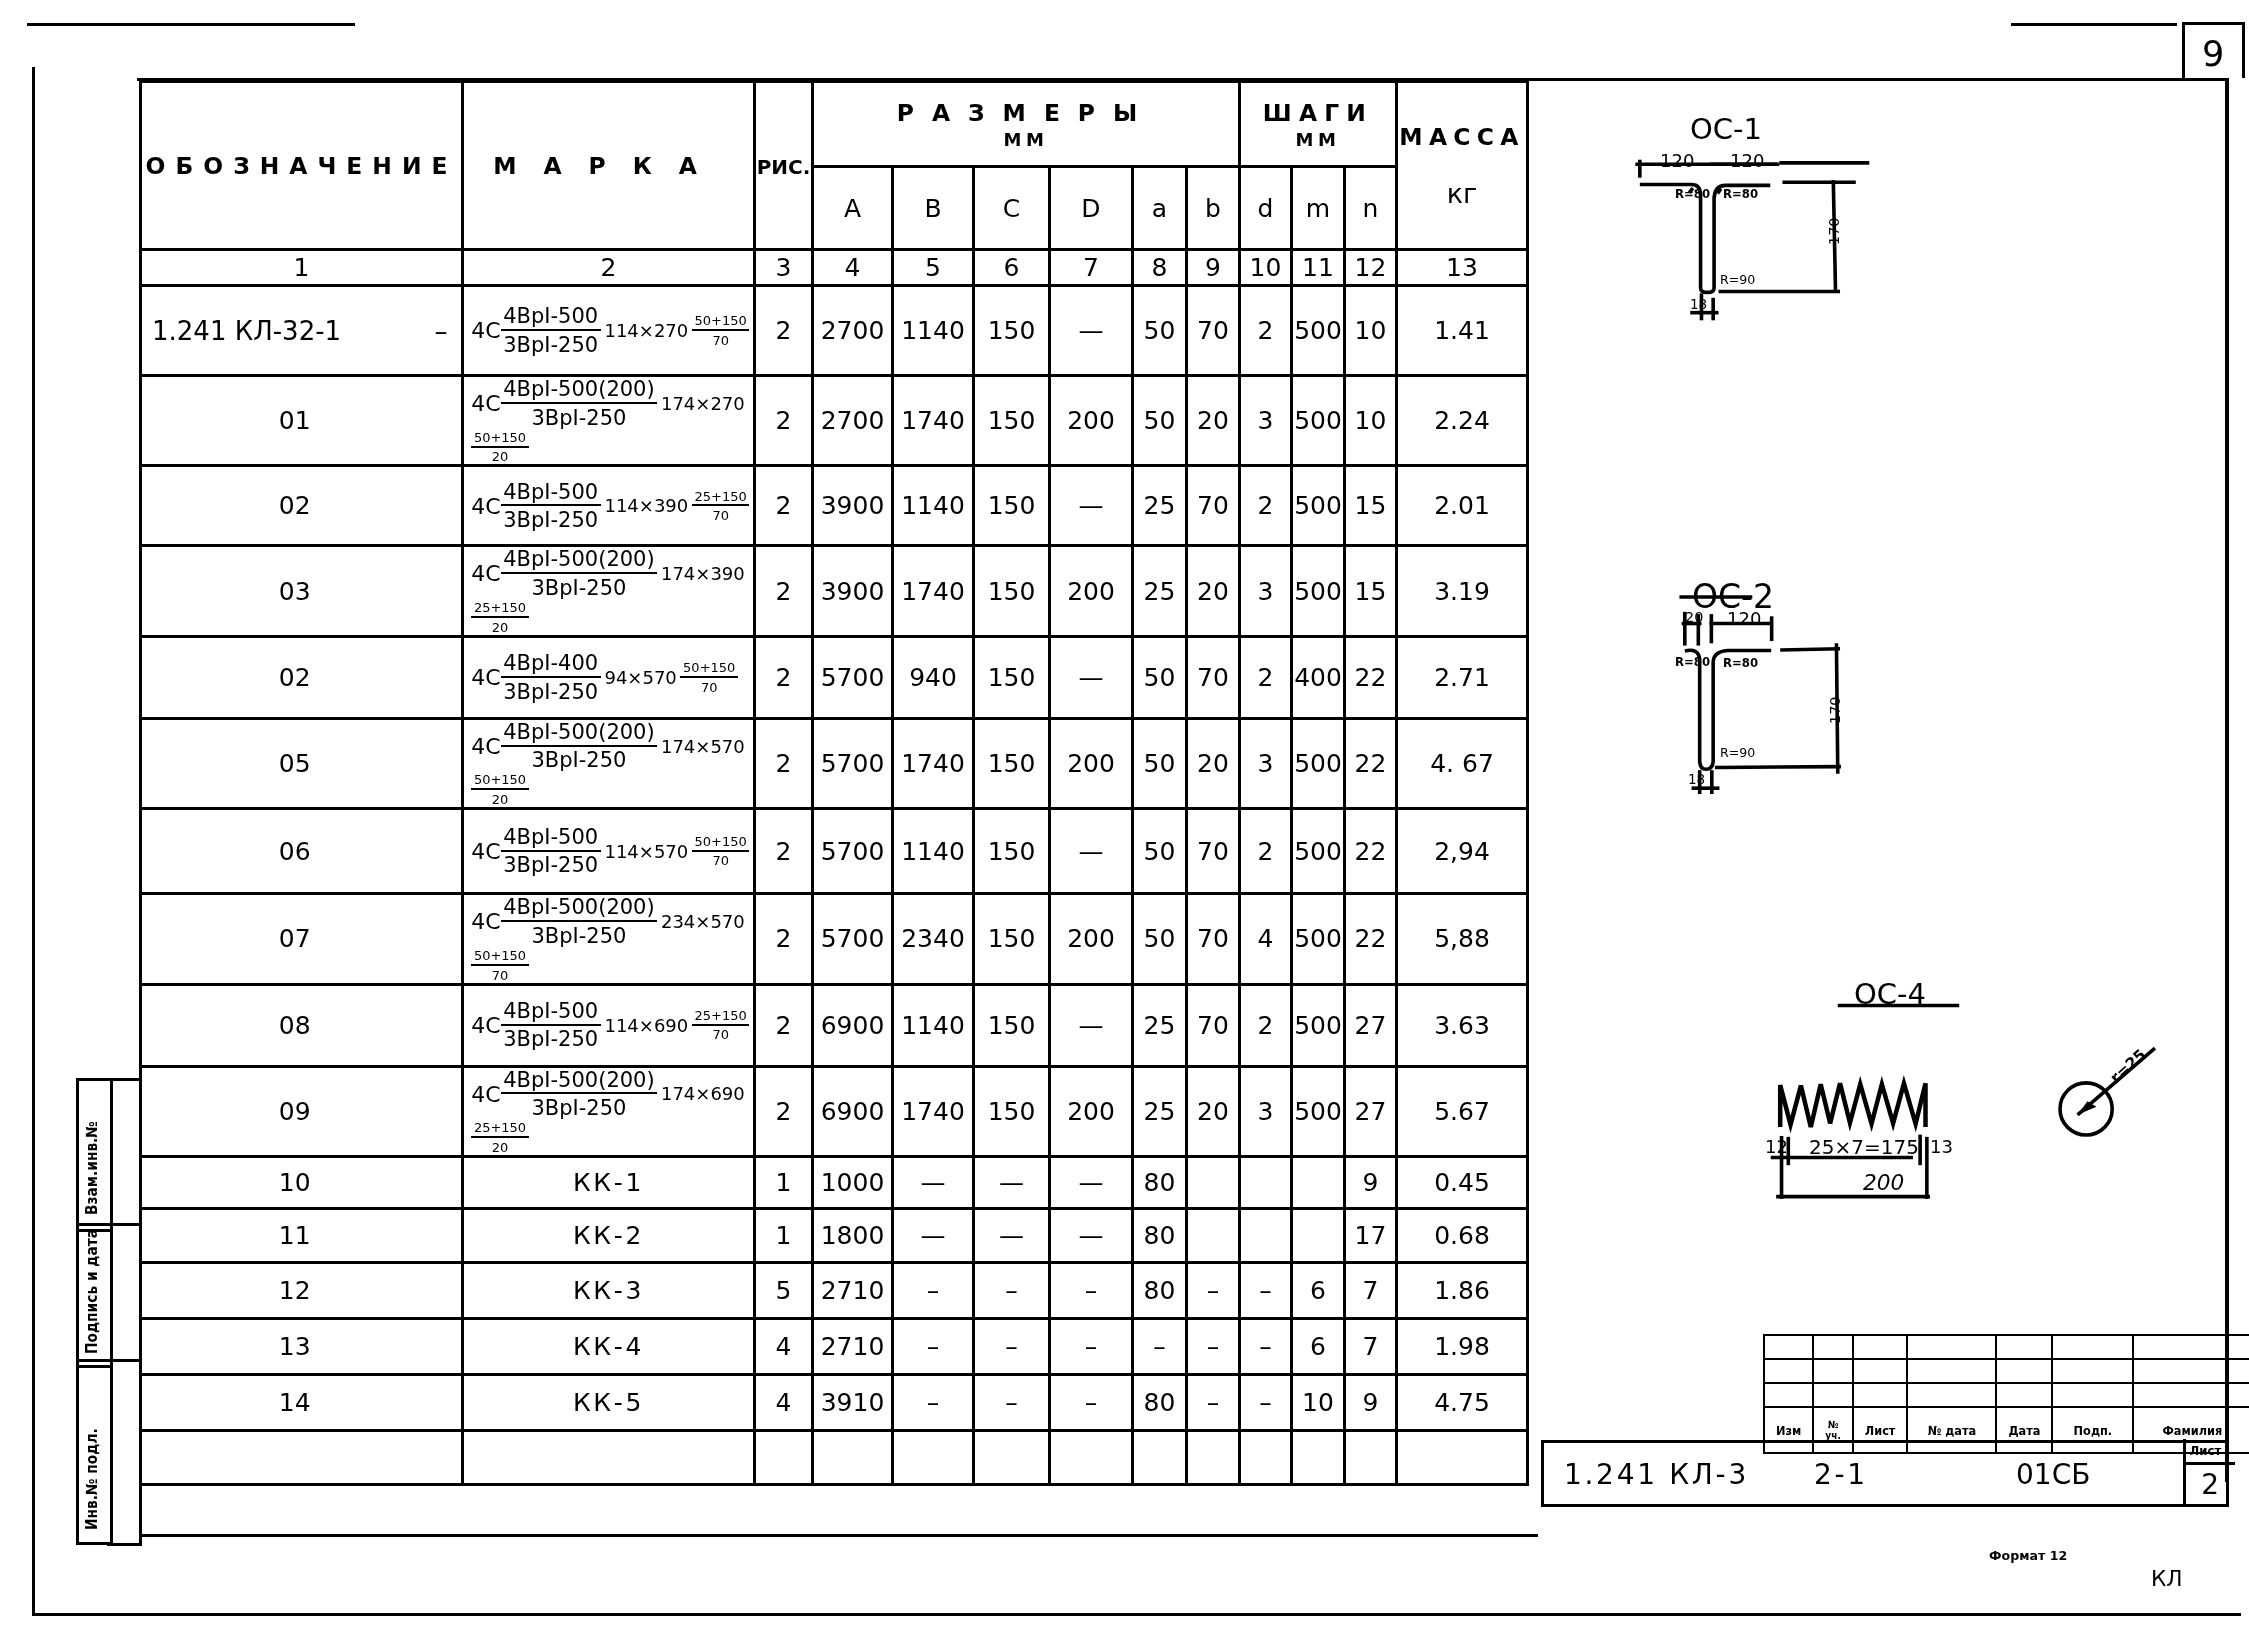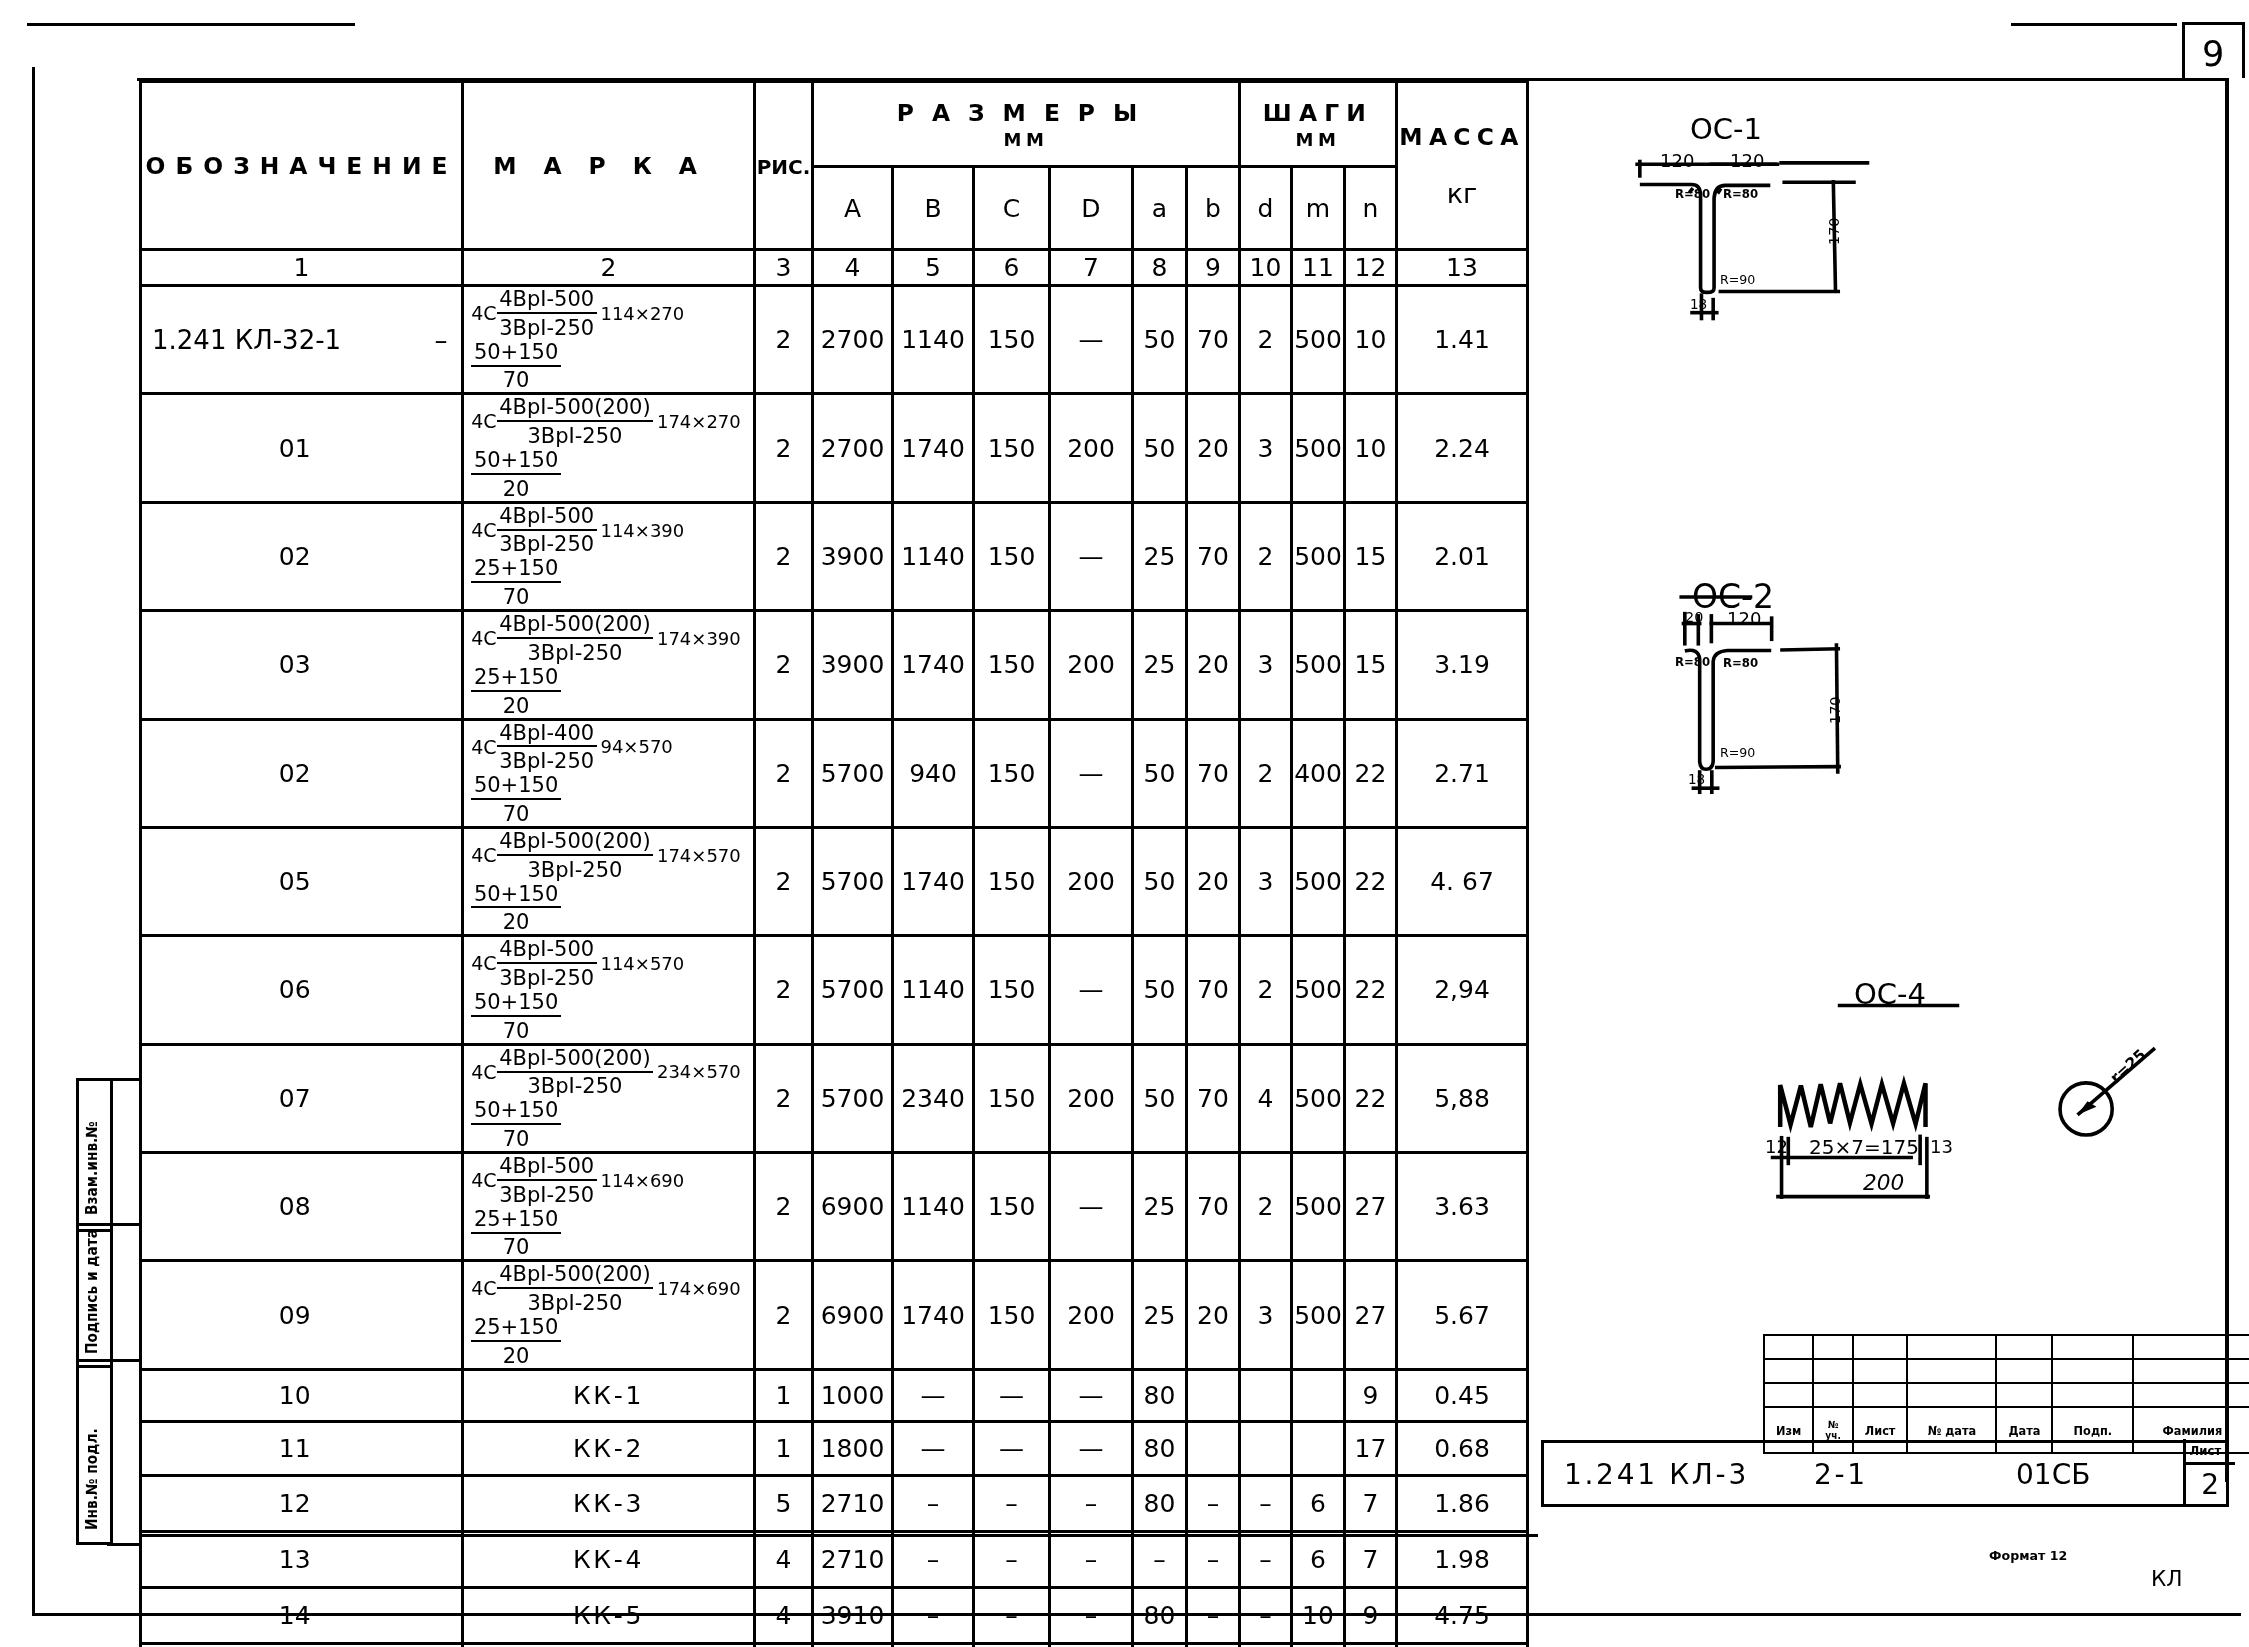--- a/index.html
+++ b/index.html
@@ -13,23 +13,23 @@
   .hdr-big{font-size:23.4px;letter-spacing:10px;font-weight:bold;}
   .hdr-small{font-size:18px;letter-spacing:4.5px;font-weight:bold;display:block;margin-top:2.7px;}
   .sym{font-size:29px;}
   .colnum{font-size:22.5px;}
   .oboz{ text-align:right; padding-right:13.5px !important; font-size:26px;}
   .oboz-first{display:flex;justify-content:space-between;align-items:center;padding:0 13.5px 0 10px;font-size:26px;}
   .marka{text-align:left !important;padding-left:7.2px !important;}
   .frac{display:inline-block;vertical-align:middle;text-align:center;}
   .frac .num{display:block;border-bottom:2.7px solid #000;padding:0 2.7px 0.9px;font-size:21px;}
   .frac .den{display:block;padding-top:1.8px;font-size:21px;}
-  .frac.small .num,.frac.small .den{font-size:21px;}
+  .frac.small .num,.frac.small .den{font-size:13px;}
   .frac.small .num{border-bottom-width:2.2px;}
-  .mk-prefix{font-size:19px;vertical-align:middle;}
+  .mk-prefix{font-size:22px;vertical-align:middle;}
   .mk-mid{font-size:18px;vertical-align:middle;margin:0 3.6px;}
   .kk{font-size:27px;letter-spacing:2.7px;text-align:center !important;}
   .stamp-cell{position:absolute;border:3.1px solid #000;}
   .vert{position:absolute;transform-origin:left top;transform:rotate(-90deg);white-space:nowrap;font-weight:bold;font-size:15.3px;}
   .tb td{border:2.7px solid #000;font-size:12.6px;font-weight:bold;text-align:center;vertical-align:middle;padding:11px;}
   svg{position:absolute;overflow:visible;}
 </style>
 </head>
 <body>
 

